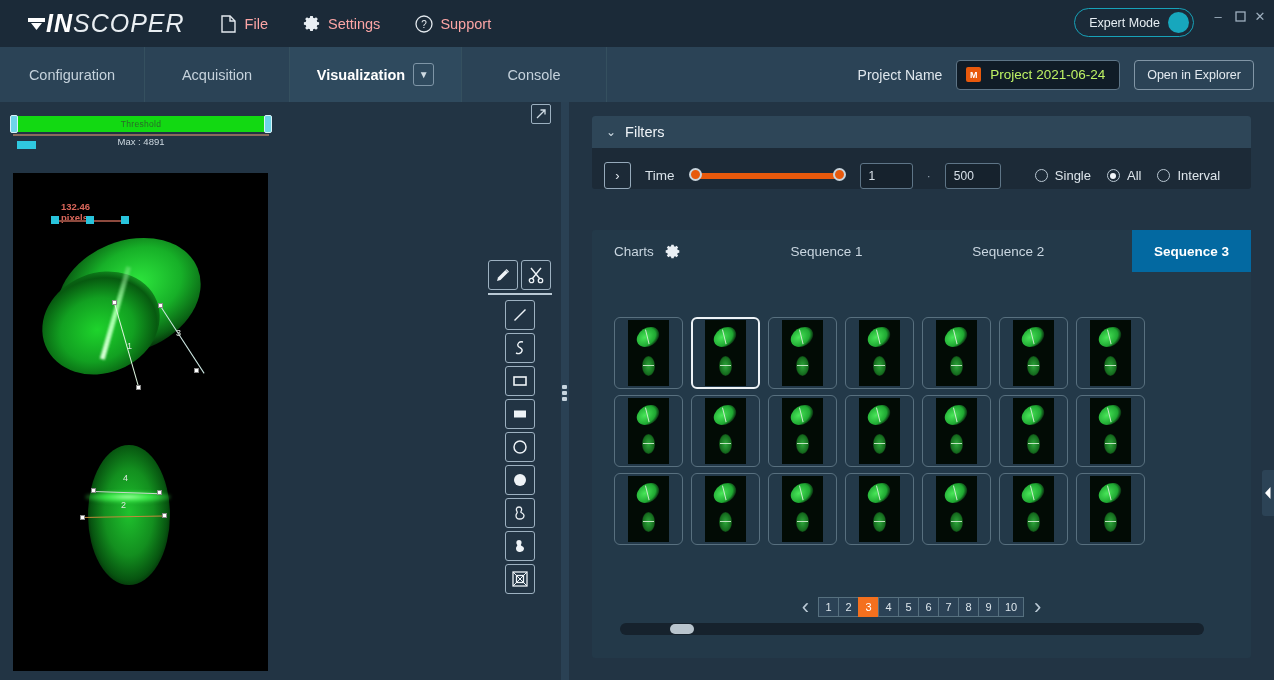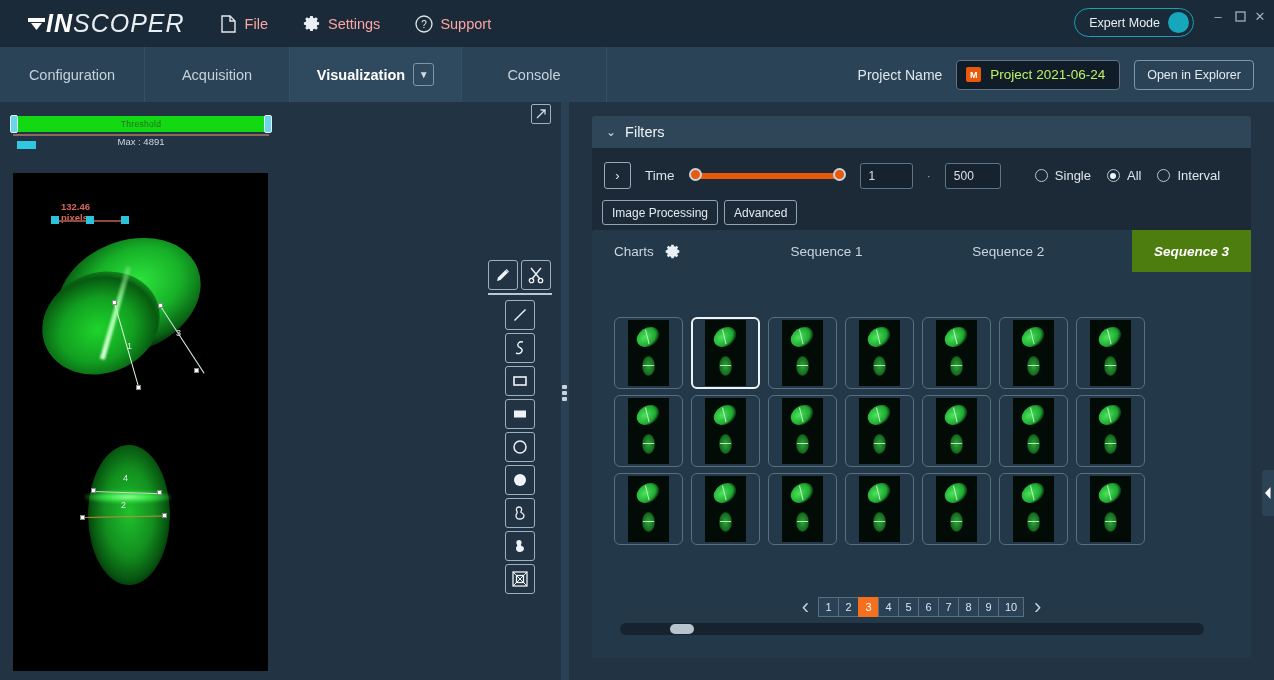--- a/index.html
+++ b/index.html
@@ -139,21 +139,21 @@
   .radio .rc { width:13px; height:13px; border:1.4px solid #b9c7d2; border-radius:50%; position:relative; }
   .radio.sel .rc:after { content:""; position:absolute; left:2.5px; top:2.5px; width:6px; height:6px;
       border-radius:50%; background:#f0f5f9; }
   .procrow { display:flex; gap:6px; padding:11px 0 13px 10px; }
   .obtn { border:1px solid #8fa4b5; border-radius:3px; height:25px; padding:0 9px; display:flex;
       align-items:center; font-size:12px; color:#e2eaf0; cursor:pointer; background:transparent; }
 
   .card2 { position:absolute; left:23px; top:128px; width:659px; height:428px; background:#233949; border-radius:3px; }
   .seqtabs { display:flex; height:42px; align-items:stretch;justify-content:space-between; }
   .seqtab { padding:0 22px; display:flex; align-items:center; font-size:13.5px; color:#c9d6e0; cursor:pointer; }
-  .seqtab.active { background:#4d7c0f; color:#fff; font-weight:700;font-style:italic; }
+  .seqtab.active { background:#0369a1; color:#fff; font-weight:700; }
   .seqtab .gear { margin-left:10px; }
 
   .metarow { display:flex; align-items:center; height:42px; padding:0 14px 0 22px; }
   .meta-total { font-size:13px; color:#dbe4eb; }
   .meta-range { font-size:13px; color:#dbe4eb; position:absolute; left:279px; }
   .exportwrap { margin-left:auto; display:flex; align-items:center; gap:8px; }
   .exp-lbl { font-size:13px; color:#dbe4eb; }
   .ebtn { border:1px solid #93a8b8; border-radius:3px; height:26px; min-width:50px; padding:0 12px;
      display:flex; align-items:center; justify-content:center; font-size:12.5px; color:#e5ecf1; cursor:pointer; }
 
@@ -453,28 +453,20 @@
             <span class="rc"></span>
             <span>All</span>
           </div>
           <div class="radio">
             <span class="rc"></span>
             <span>Interval</span>
           </div>
         </div>
       </div>
 
-      <div class="procrow">
-        <div class="obtn">
-          <span>Image Processing</span>
-        </div>
-        <div class="obtn">
-          <span>Advanced</span>
-        </div>
-      </div>
     </div>
 
     <div class="card2">
       <div class="seqtabs">
         <div class="seqtab">
           <span>Charts</span>
           <span class="gear">
             <svg width="17" height="17" viewBox="0 0 20 20">
                 <path fill="#e9eff4" d="M10 6.3a3.7 3.7 0 100 7.4 3.7 3.7 0 000-7.4zm0 5.6a1.9 1.9 0 110-3.8 1.9 1.9 0 010 3.8z"></path>
                 <path fill="#e9eff4" d="M18 8.6l-1.9-.3a6.4 6.4 0 00-.6-1.5l1.2-1.6-1.9-1.9-1.6 1.2a6.4 6.4 0 00-1.5-.6L11.4 2H8.6l-.3 1.9c-.5.1-1 .3-1.5.6L5.2 3.3 3.3 5.2l1.2 1.6c-.3.5-.5 1-.6 1.5L2 8.6v2.8l1.9.3c.1.5.3 1 .6 1.5l-1.2 1.6 1.9 1.9 1.6-1.2c.5.3 1 .5 1.5.6l.3 1.9h2.8l.3-1.9c.5-.1 1-.3 1.5-.6l1.6 1.2 1.9-1.9-1.2-1.6c.3-.5.5-1 .6-1.5l1.9-.3z"></path>

